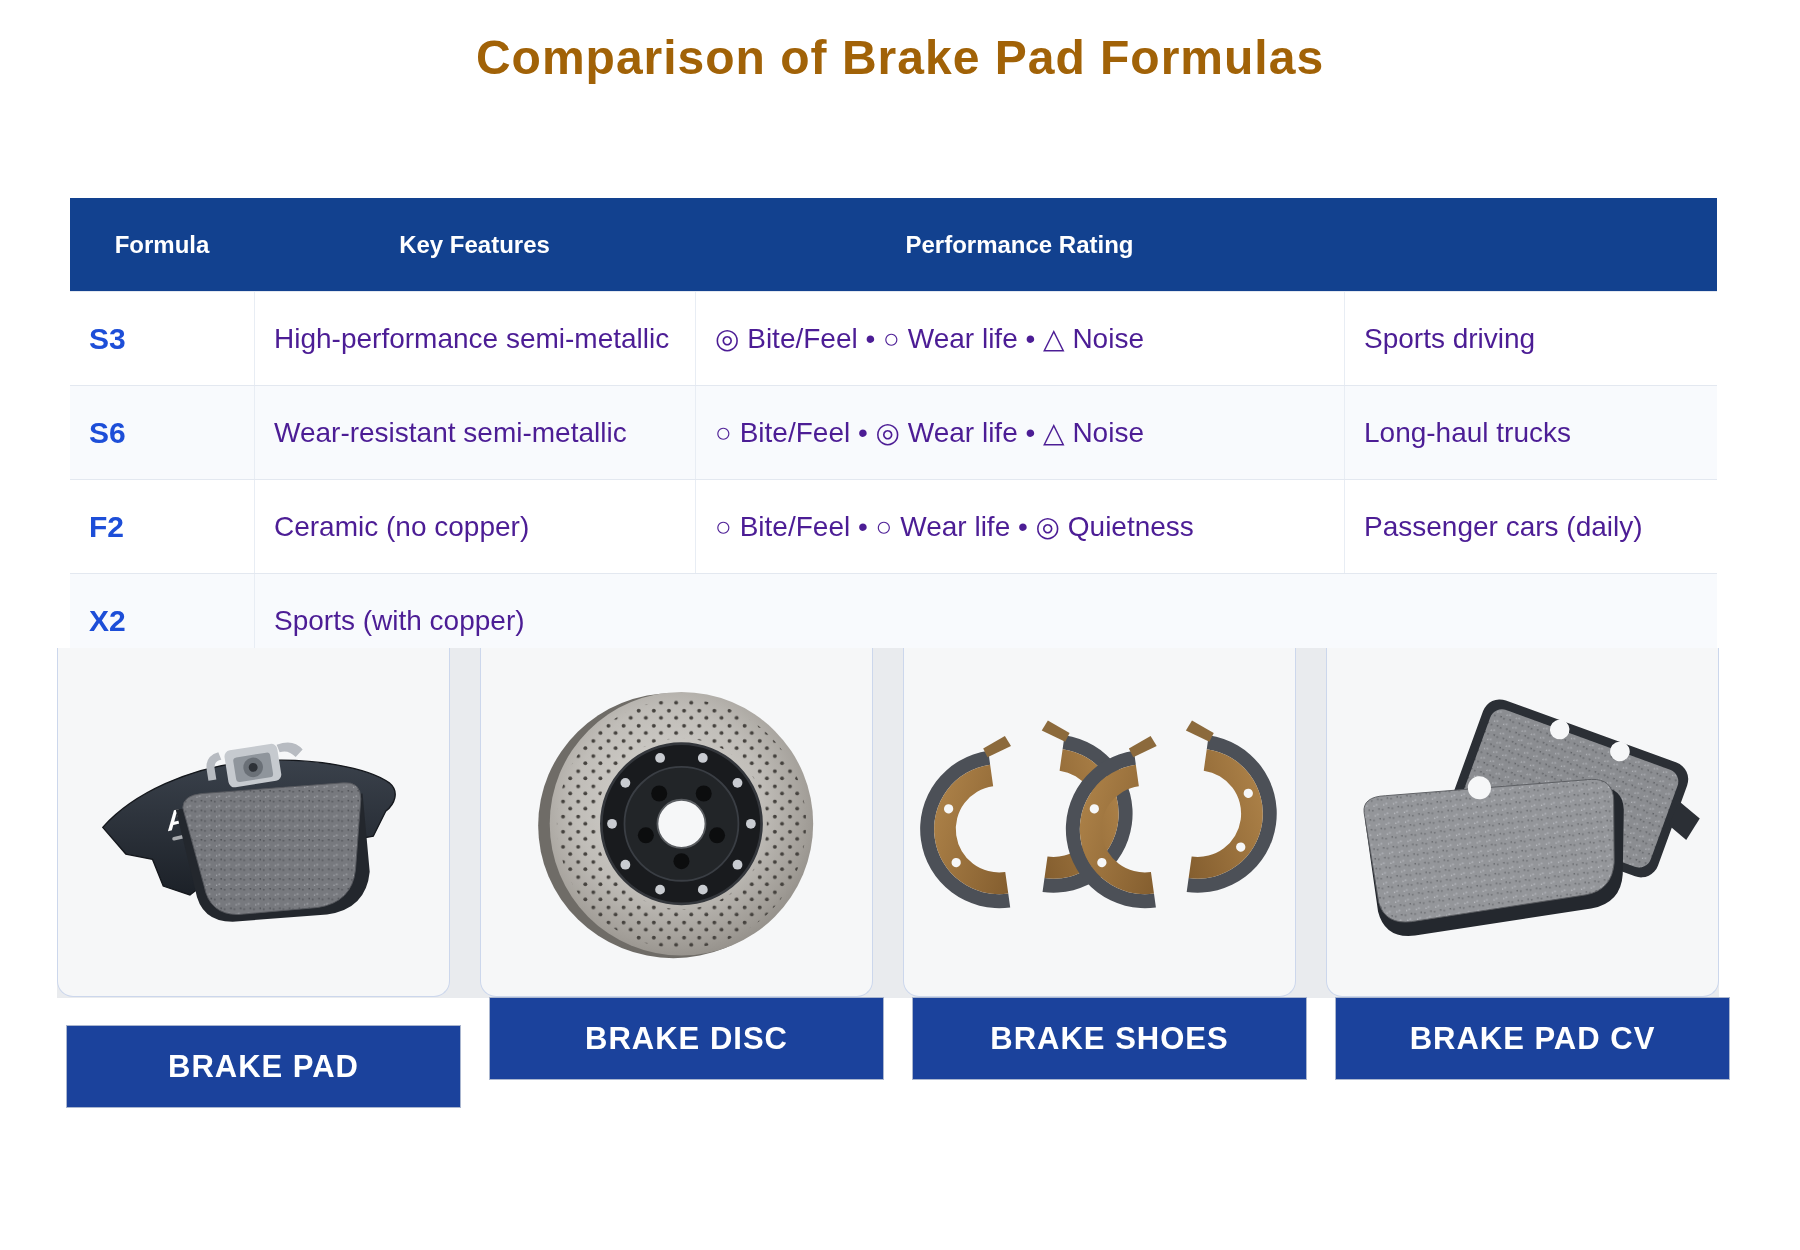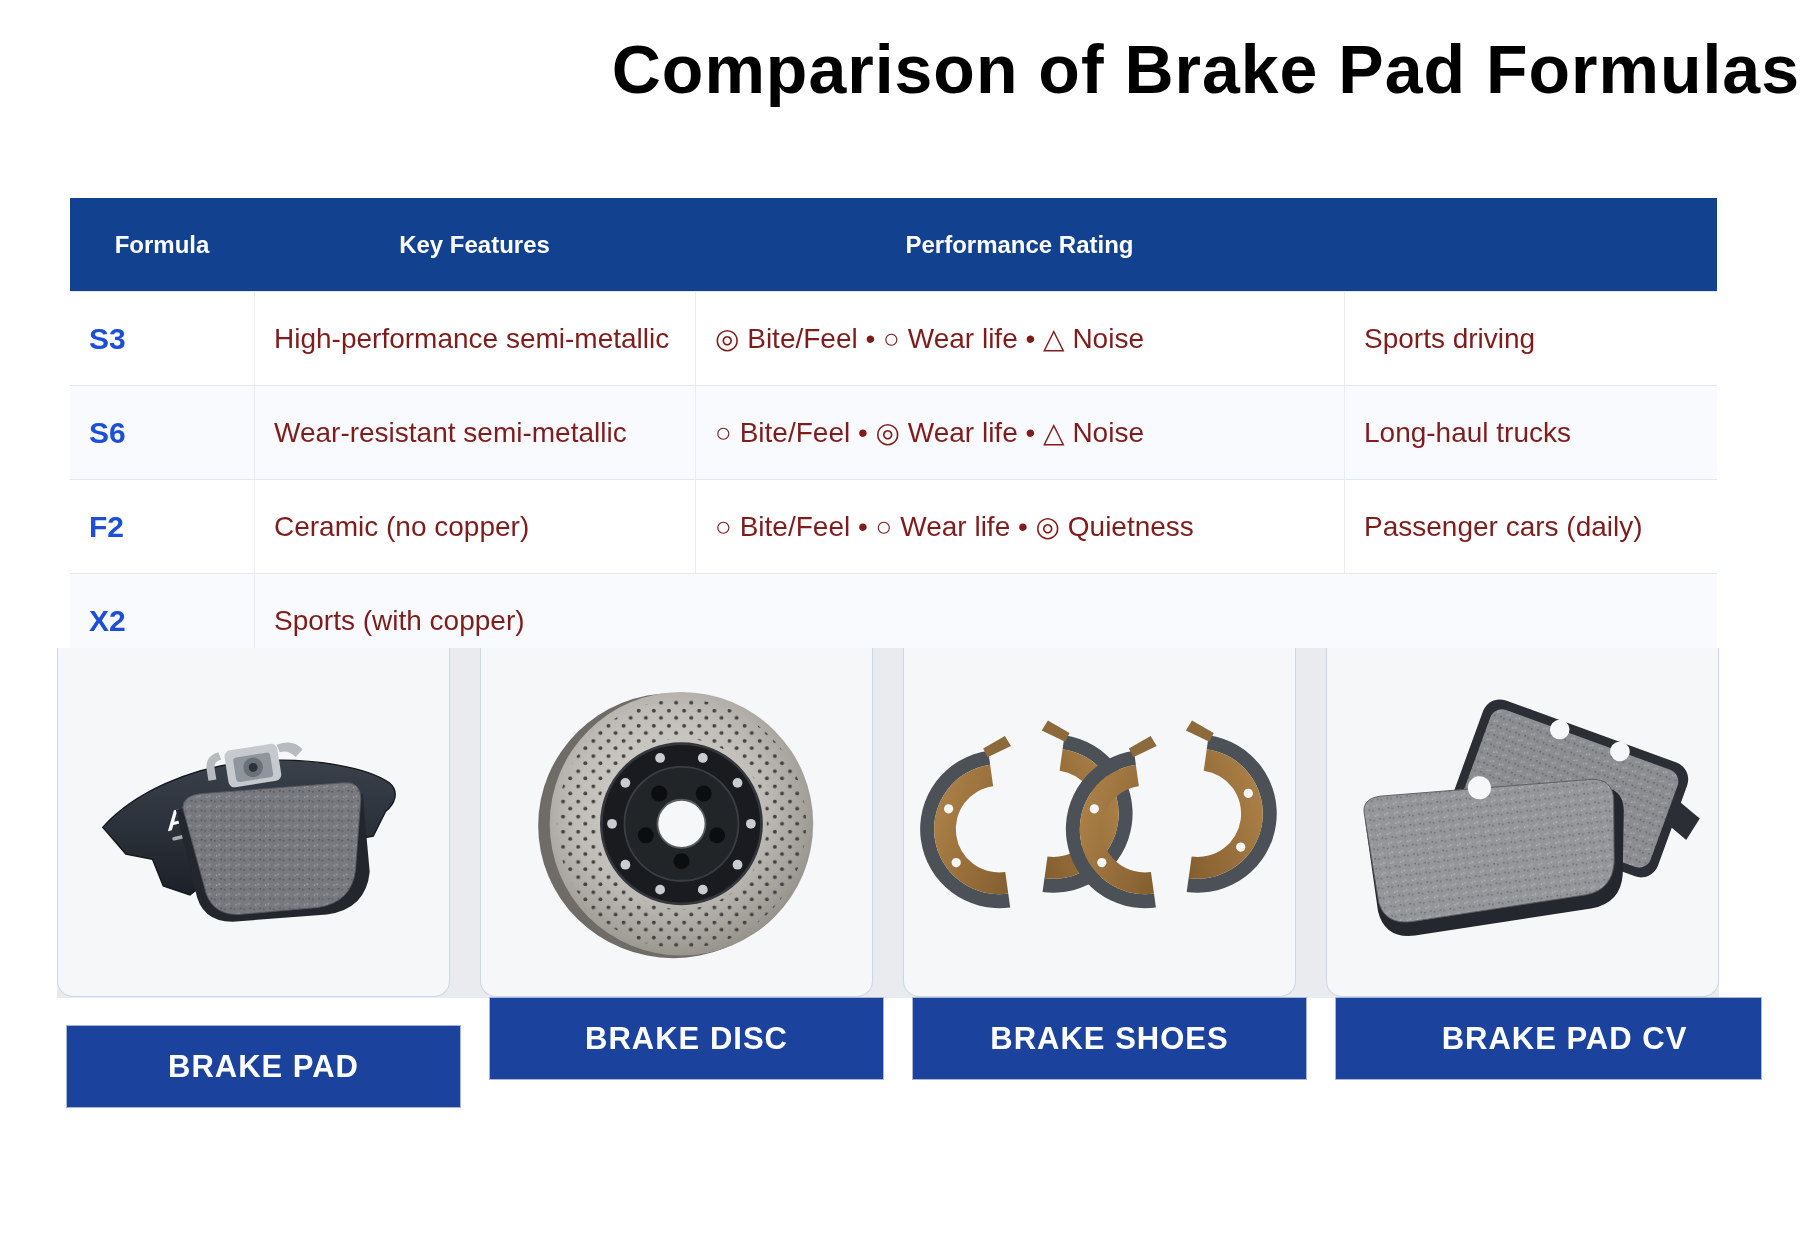--- a/index.html
+++ b/index.html
@@ -1,42 +1,42 @@
 <!DOCTYPE html>
 <html><head>
 <meta charset="utf-8">
 <style>
   html,body{margin:0;padding:0;background:#ffffff;}
   .page{position:relative;width:1800px;height:1250px;background:#ffffff;overflow:hidden;
         font-family:"Liberation Sans", sans-serif;}
-  .title{position:absolute;top:30px;left:0;width:100%;text-align:right;
-         font-size:68px;font-weight:bold;letter-spacing:1px;color:#000000;}
+  .title{position:absolute;top:30px;left:0;width:100%;text-align:center;
+         font-size:48px;font-weight:bold;letter-spacing:1px;color:#a16207;}
   
   .cmp-table{position:absolute;left:70px;top:198px;width:1647px;height:450px;overflow:hidden;}
   .thead{display:grid;grid-template-columns:184px 441px 649px 373px;height:93px;
          background:#12418f;color:#ffffff;}
   .th{display:flex;align-items:center;justify-content:center;font-size:24px;font-weight:bold;}
   .trow{display:grid;grid-template-columns:184px 441px 649px 373px;height:93px;
         border-top:1px solid #e3e8f0;background:#ffffff;}
   .trow.alt{background:#f8fafd;}
   .td{display:flex;align-items:center;height:100%;box-sizing:border-box;
-      padding-left:19px;font-size:28px;color:#7f1d1d;}
+      padding-left:19px;font-size:28px;color:#4c1d95;}
   .td.sep{border-left:1px solid #e8edf4;}
   .td.formula{font-weight:bold;font-size:30px;color:#1d4ed8;}
   
   .products{position:absolute;left:57px;top:648px;width:1662px;height:350px;background:#e9ebee;}
   .panel{position:absolute;top:0;height:349px;width:393px;background:#f6f7f8;
          border:1px solid #ccd7ec;border-top:none;border-radius:0 0 16px 16px;
          box-sizing:border-box;display:flex;align-items:center;justify-content:center;overflow:hidden;}
   .panel svg{display:block;}
   .p0{left:0;} .p1{left:423px;} .p2{left:846px;} .p3{left:1269px;}
   .bar{position:absolute;top:998px;width:393px;height:81px;background:#1b429c;
        outline:1px solid #aab6cf;display:flex;align-items:center;justify-content:center;
        color:#ffffff;font-size:31px;font-weight:bold;letter-spacing:1px;cursor:pointer;}
-  .b0{left:67px;margin-top:28px;} .b1{left:490px;} .b2{left:913px;} .b3{left:1336px;padding-left:32px;}
+  .b0{left:67px;margin-top:28px;} .b1{left:490px;} .b2{left:913px;} .b3{left:1336px;}
 </style>
 </head>
 <body>
 
 <div class="page">
 
   <div class="title">Comparison of Brake Pad Formulas</div>
 
   <div class="cmp-table">
     <div class="thead">

